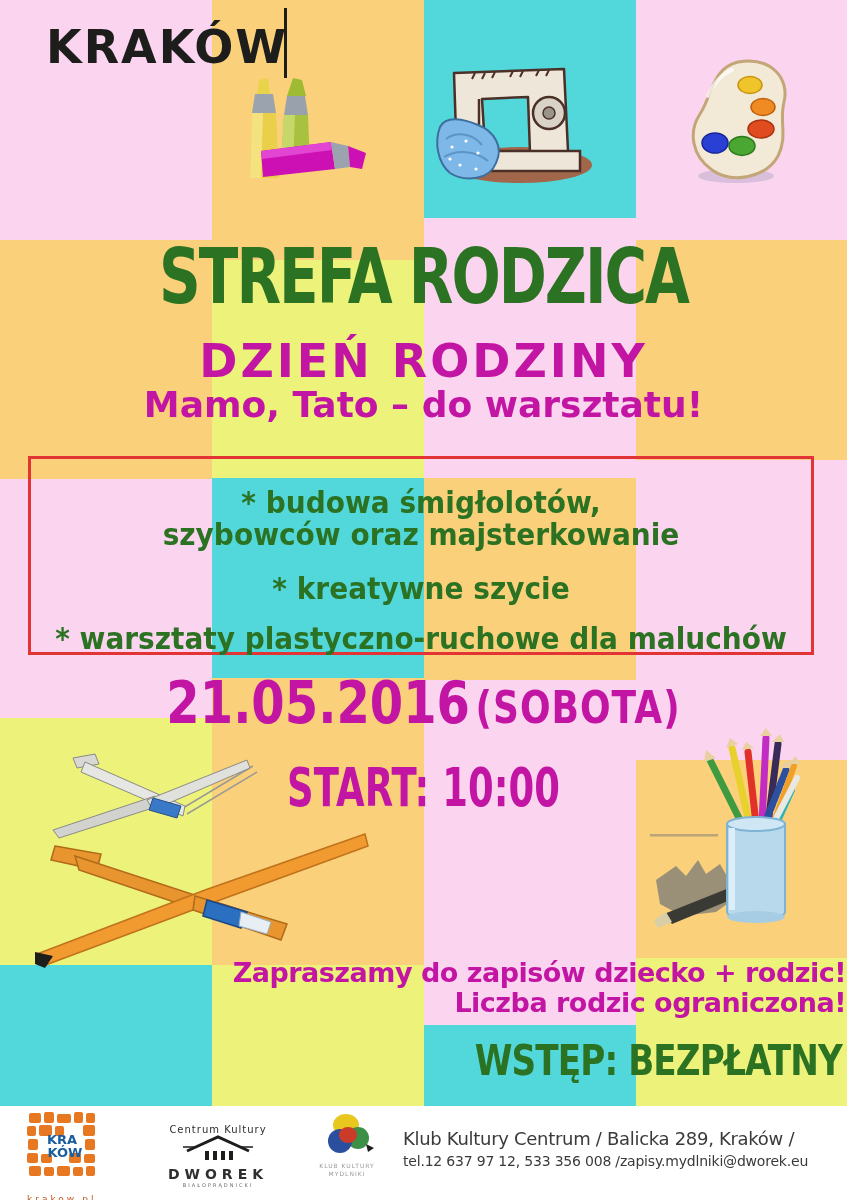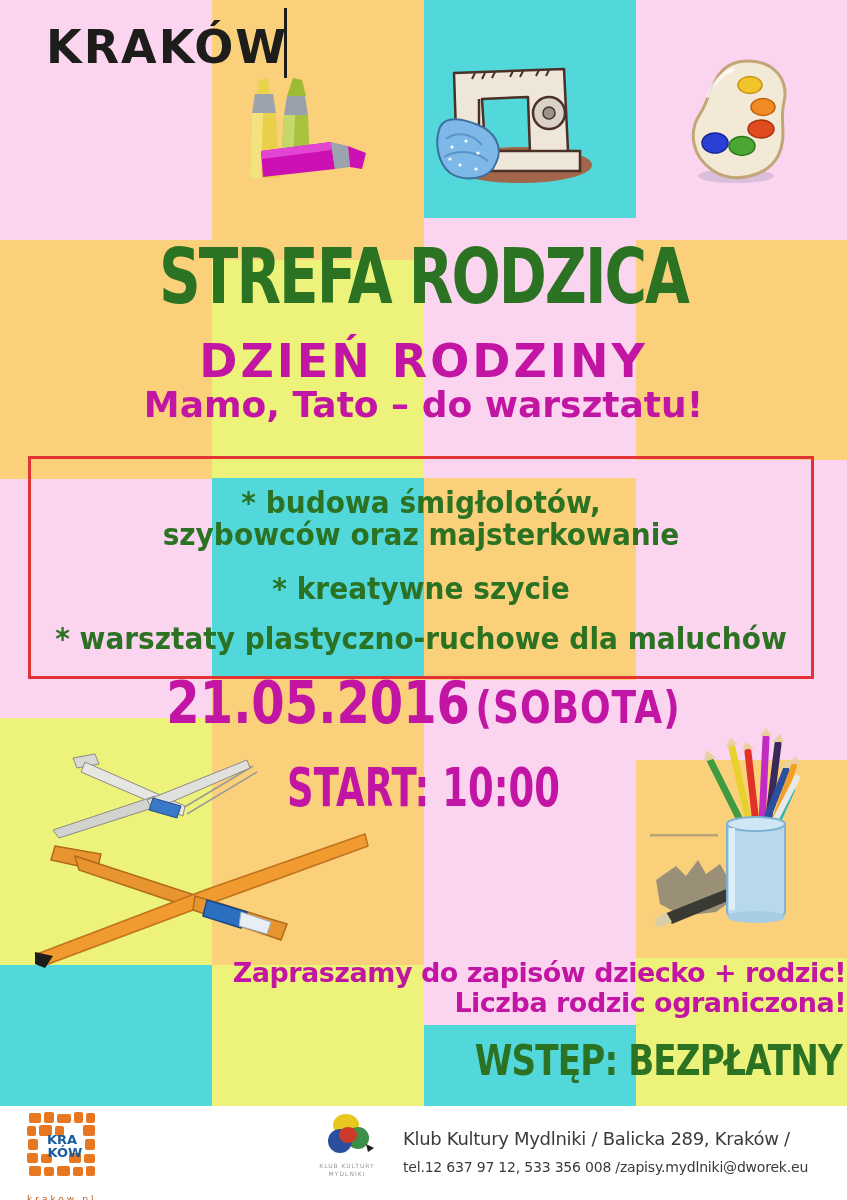--- a/index.html
+++ b/index.html
@@ -15,21 +15,21 @@
     letter-spacing:2px;color:var(--ink,#1d1d1b);
   }
   .krakow-bar{position:absolute;left:284px;top:8px;width:3px;height:70px;background:var(--ink,#1d1d1b);}
   .title{
     top:232px;font-size:58px;font-weight:bold;color:var(--green,#2b7222);
     letter-spacing:-2px;transform:scaleY(1.32);transform-origin:center top;white-space:nowrap;
   }
   .subtitle{top:334px;font-size:46px;font-weight:bold;color:var(--magenta,#c315a3);letter-spacing:3px;white-space:nowrap;}
   .tagline{top:384px;font-size:36px;font-weight:bold;color:var(--magenta,#c315a3);white-space:nowrap;}
   .redbox{
-    position:absolute;left:28px;top:456px;width:786px;height:223px;
+    position:absolute;left:28px;top:456px;width:786px;height:199px;
     border:3px solid var(--red,#e23434);box-sizing:border-box;
   }
   .ws{
     position:absolute;left:0;width:780px;text-align:center;font-size:28px;font-weight:bold;
     color:var(--green,#2b7222);transform:scaleY(1.05);white-space:nowrap;
   }
   .date-line{top:668px;font-weight:bold;color:var(--magenta,#c315a3);transform:scaleY(1.22);transform-origin:center top;white-space:nowrap;}
   .date-big{font-size:48px;}
   .date-small{font-size:36px;letter-spacing:1px;}
   .start-line{
@@ -48,21 +48,21 @@
   .krakow-foot{position:absolute;left:27px;top:1112px;width:80px;text-align:left;}
   .krakow-foot .cap{font-size:9px;letter-spacing:3px;color:#c0561a;margin-top:12px;display:block;}
   .dworek-foot{position:absolute;left:166px;top:1124px;width:104px;text-align:center;color:#2e2e2e;}
   .dworek-top{font-size:10px;letter-spacing:1px;display:block;}
   .dworek-name{font-size:14px;font-weight:bold;letter-spacing:5px;display:block;margin-top:1px;}
   .dworek-cap{font-size:5px;letter-spacing:2px;display:block;color:#6a6a6a;}
   .mydlniki-foot{position:absolute;left:316px;top:1112px;width:62px;text-align:center;color:#9a9a9a;}
   .mydlniki-foot .cap{font-size:6px;letter-spacing:1px;display:block;line-height:8px;}
   .contact{position:absolute;left:403px;top:1128px;color:#3a3a3a;white-space:nowrap;}
   .contact .l1{font-size:18px;letter-spacing:-0.3px;display:block;}
-  .contact .l2{font-size:14px;letter-spacing:-0.2px;display:block;margin-top:10px;}
+  .contact .l2{font-size:14px;letter-spacing:-0.2px;display:block;margin-top:4px;}
 </style>
 </head>
 <body>
 
 <div class="poster">
 
   <div>
     <div class="tile" style="left: 0px; top: 0px; width: 212px; height: 240px; background: rgb(251, 212, 239);"></div>
     <div class="tile" style="left: 0px; top: 240px; width: 212px; height: 239px; background: rgb(251, 208, 123);"></div>
     <div class="tile" style="left: 0px; top: 479px; width: 212px; height: 239px; background: rgb(251, 212, 239);"></div>
@@ -235,31 +235,45 @@
           <rect x="30" y="54" width="13" height="10" rx="2"></rect>
           <rect x="46" y="55" width="10" height="9" rx="2"></rect>
           <rect x="59" y="54" width="9" height="10" rx="2"></rect>
       </g>
       <text x="35" y="32" text-anchor="middle" font-family="DejaVu Sans, sans-serif" font-size="13" font-weight="bold" fill="#1a5d9e">KRA</text>
       <text x="38" y="45" text-anchor="middle" font-family="DejaVu Sans, sans-serif" font-size="13" font-weight="bold" fill="#1a5d9e">KÓW</text>
     </svg>
     <span class="cap">krakow.pl</span>
   </div>
 
+  <div class="dworek-foot">
+    <span class="dworek-top">Centrum Kultury</span>
+    <svg width="70" height="26" viewBox="0 0 70 26">
+      <polyline points="4,16 35,2 66,16" fill="none" stroke="#1d1d1b" stroke-width="3"></polyline>
+      <rect x="22" y="16" width="4" height="9" fill="#1d1d1b"></rect>
+      <rect x="30" y="16" width="4" height="9" fill="#1d1d1b"></rect>
+      <rect x="38" y="16" width="4" height="9" fill="#1d1d1b"></rect>
+      <rect x="46" y="16" width="4" height="9" fill="#1d1d1b"></rect>
+      <line x1="0" y1="12" x2="14" y2="12" stroke="#1d1d1b" stroke-width="1.5"></line>
+      <line x1="56" y1="12" x2="70" y2="12" stroke="#1d1d1b" stroke-width="1.5"></line>
+    </svg>
+    <span class="dworek-name">DWOREK</span>
+    <span class="dworek-cap">BIAŁOPRĄDNICKI</span>
+  </div>
 
   <div class="mydlniki-foot">
     <svg width="58" height="46" viewBox="0 0 58 46">
       <ellipse cx="28" cy="13" rx="13" ry="11" fill="#e8c81f"></ellipse>
       <circle cx="40" cy="26" r="11" fill="#3c8f46"></circle>
       <circle cx="22" cy="29" r="12" fill="#2b4f9e"></circle>
       <ellipse cx="30" cy="23" rx="9" ry="8" fill="#cc3b28"></ellipse>
       <polygon points="48,32 56,36 50,40" fill="#1d1d1b"></polygon>
     </svg>
     <span class="cap">KLUB KULTURY</span>
     <span class="cap">MYDLNIKI</span>
   </div>
 
   <div class="contact">
-    <span class="l1">Klub Kultury Mydlniki / Balicka 289, Kraków /</span>
+    <span class="l1">Klub Kultury Centrum / Balicka 289, Kraków /</span>
     <span class="l2">tel.12 637 97 12, 533 356 008 /zapisy.mydlniki@dworek.eu</span>
   </div>
 
 </div>
 
 </body></html>

